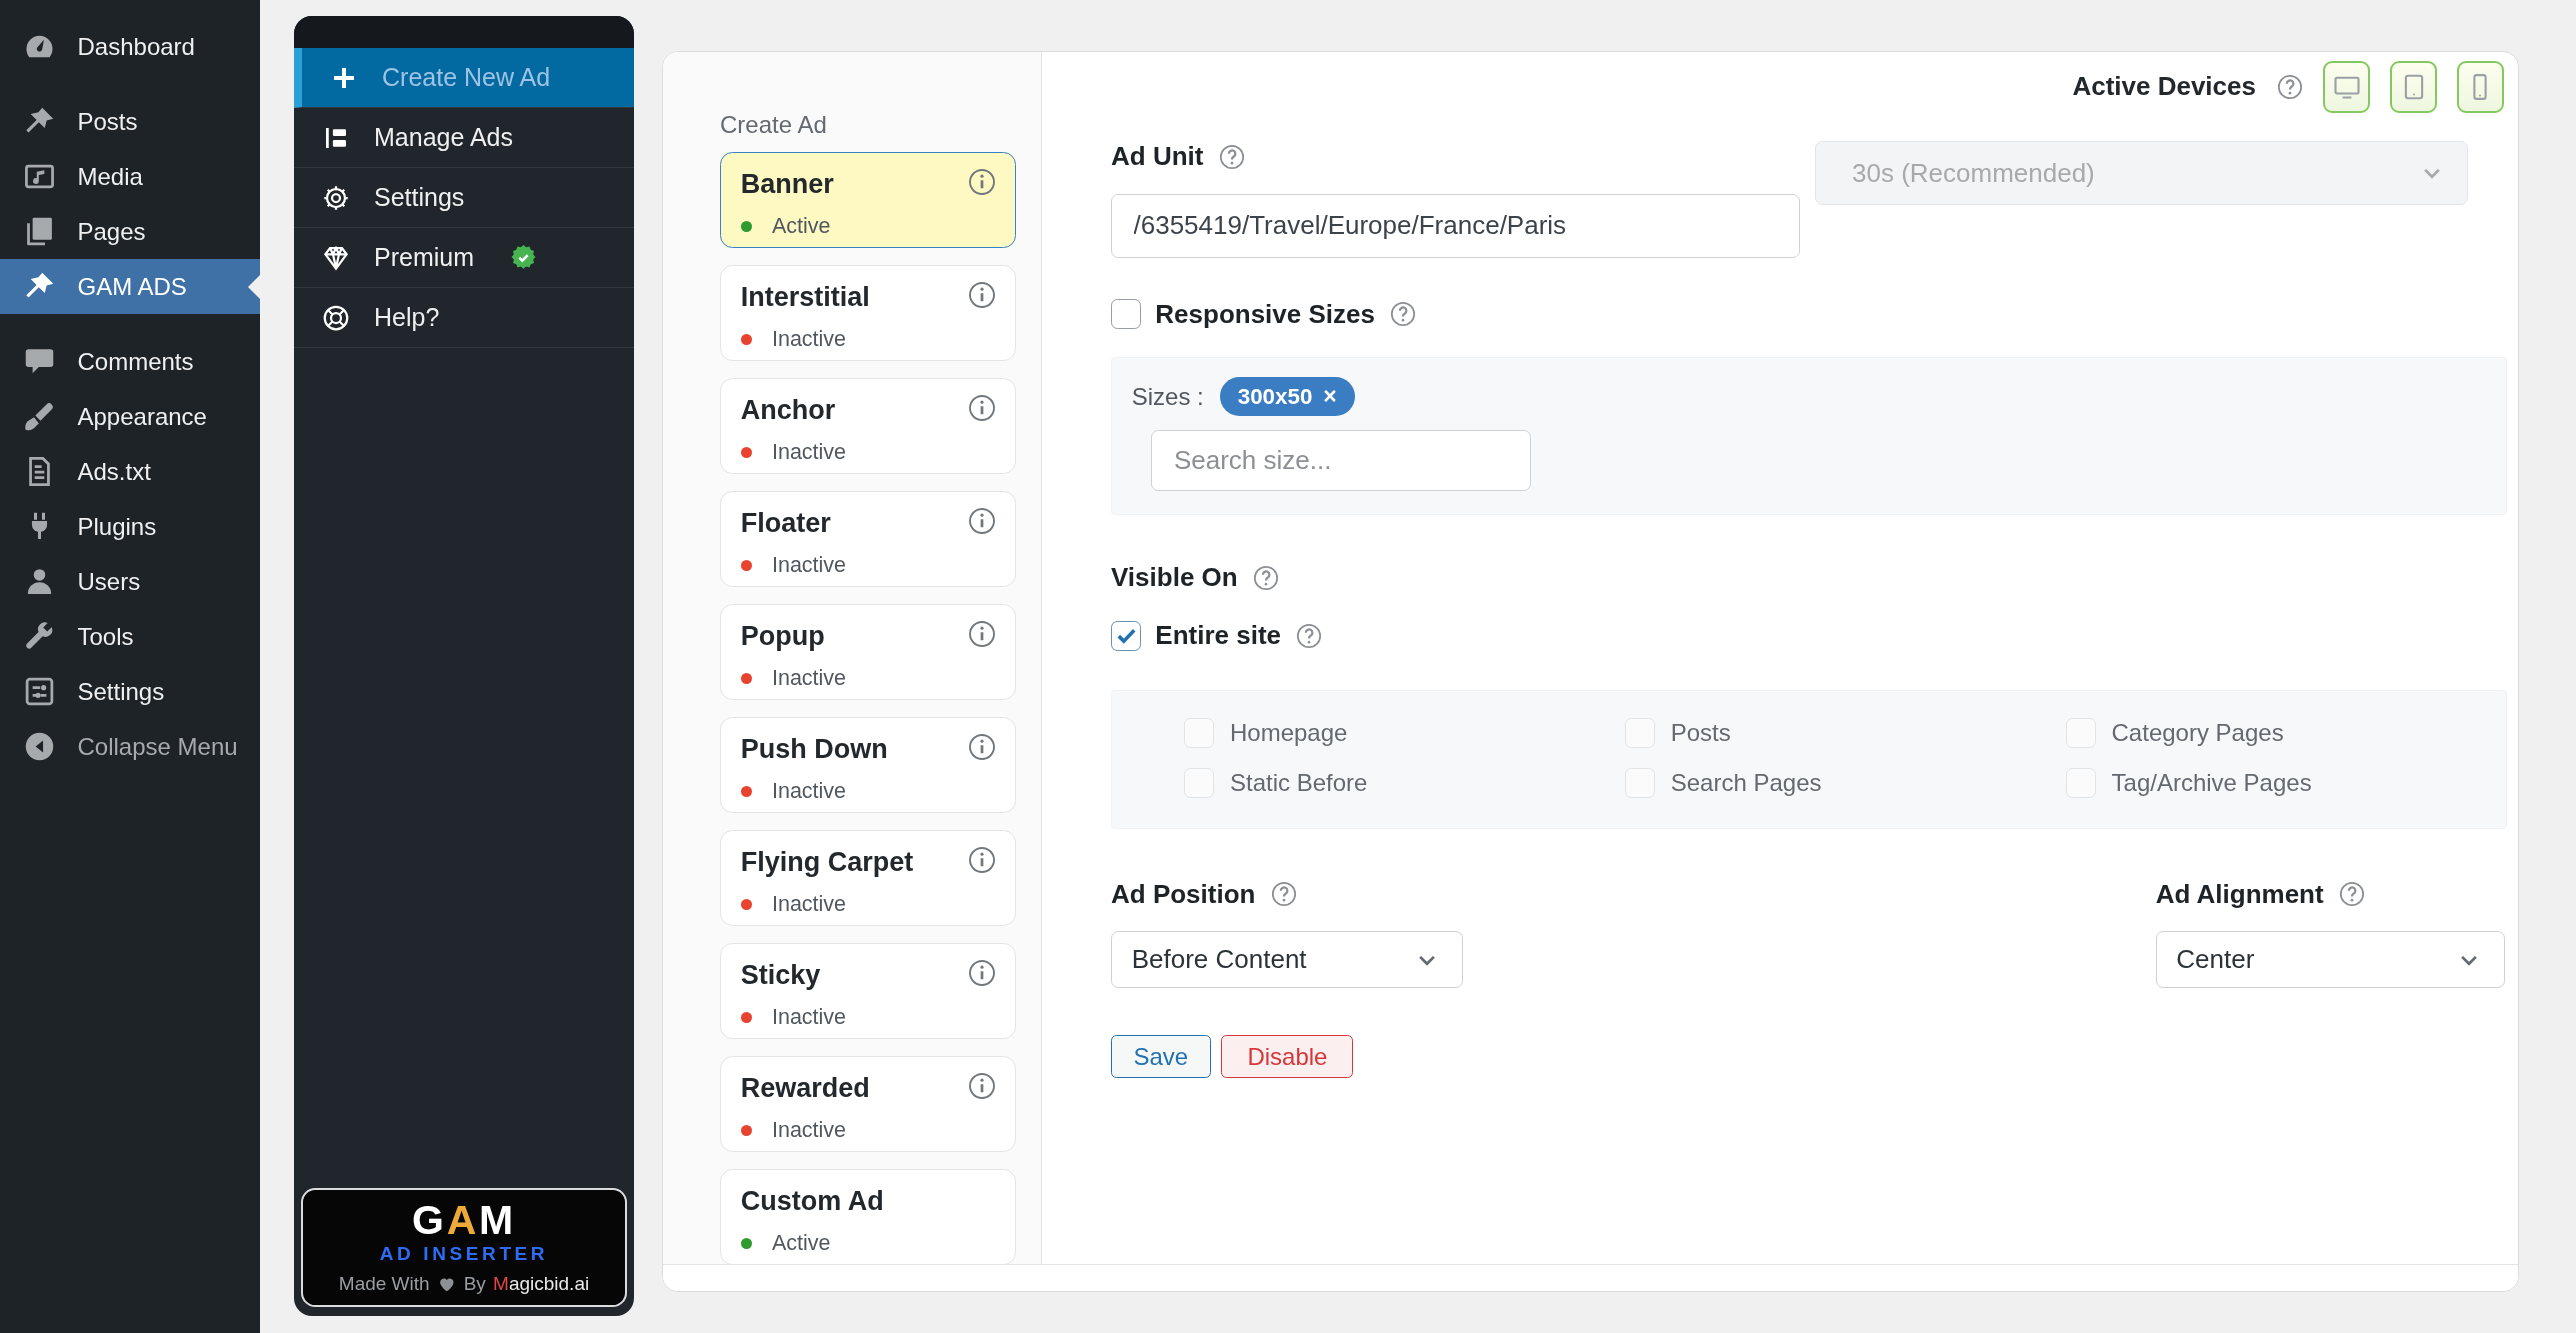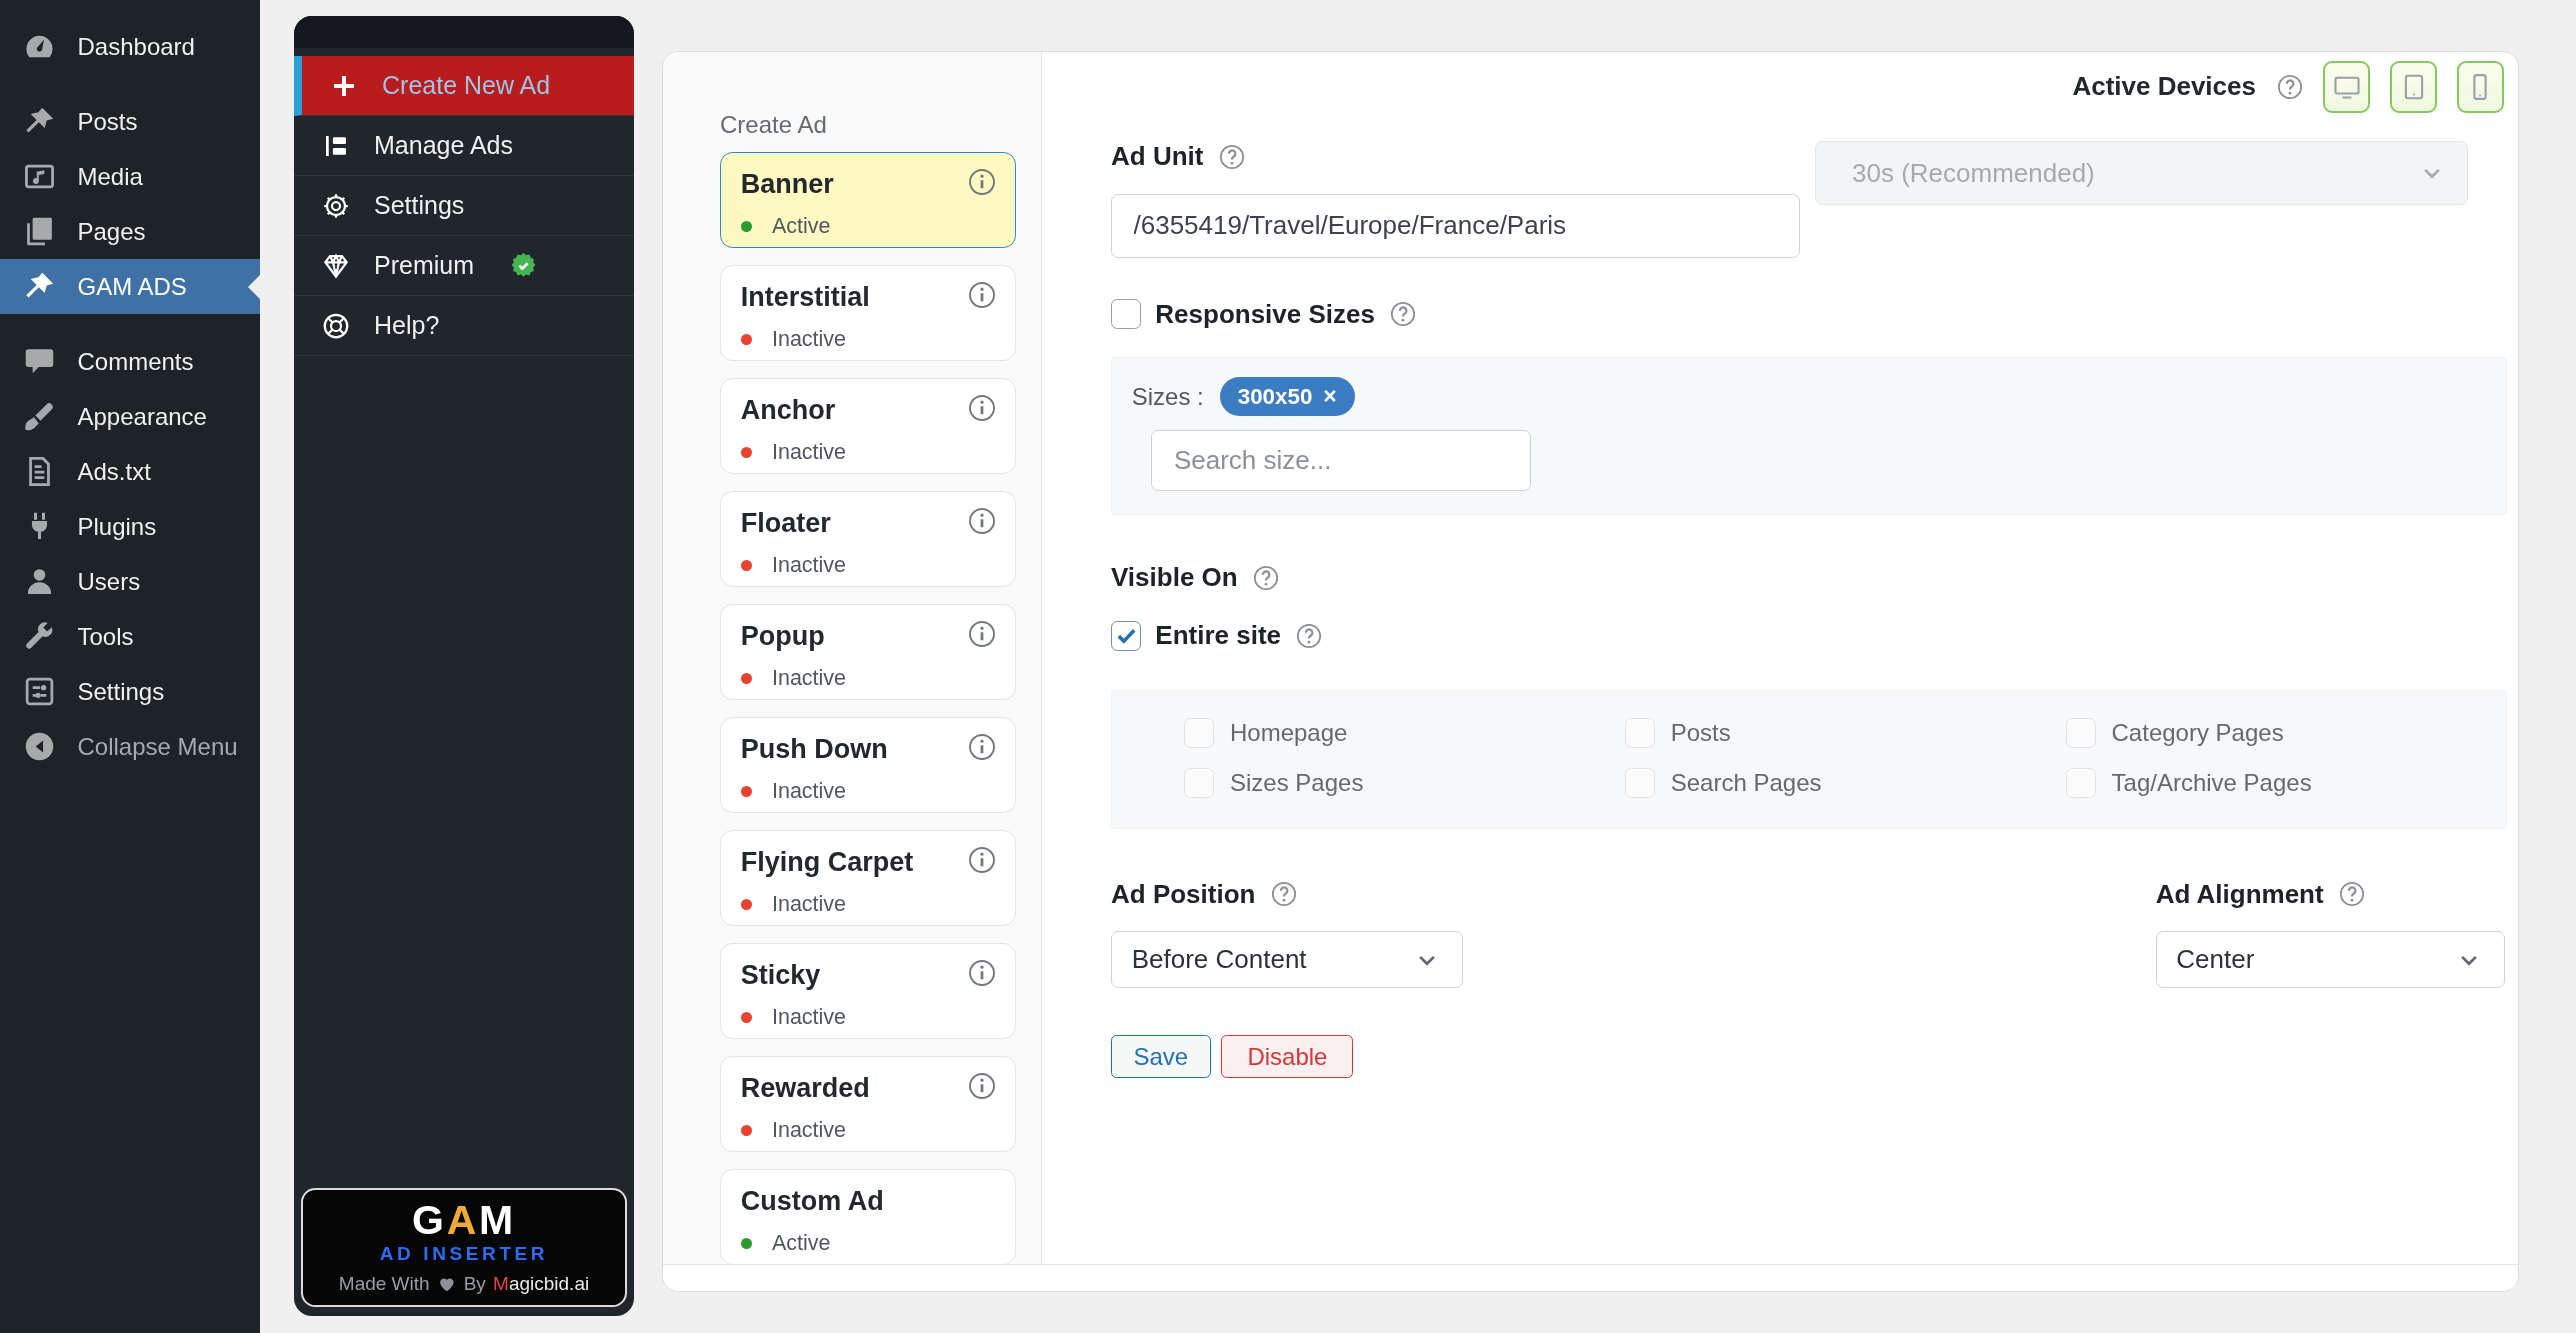--- a/index.html
+++ b/index.html
@@ -20,21 +20,21 @@
            border:12.5px solid transparent;border-right:12.5px solid #f0f0f1;border-left:none;}
   .wp-item.muted{color:#a7aaad;}
 
   
   .plugin-panel{position:absolute;left:294px;top:16px;width:340px;height:1300px;background:#20262b;
                 border-radius:18px;box-sizing:border-box;}
   .panel-header{height:32px;background:#15191d;border-radius:18px 18px 0 0;}
   .plugin-item{height:59px;display:flex;align-items:center;padding-left:27px;gap:23px;font-size:25px;
                color:#f0f0f1;border-bottom:0.9px solid #31373d;cursor:pointer;}
   .plugin-item .icon{width:30px;height:30px;color:#fff;}
-  .plugin-item.active{background:#b91c1c;border-left:8px solid #2b9fd8;color:#9fc3e4;margin-top:8px;}
+  .plugin-item.active{background:#0369a1;border-left:8px solid #2b9fd8;color:#9fc3e4;}
   .plugin-item .badge{width:27px;height:27px;margin-left:12.5px;}
   .logo-box{position:absolute;left:7.2px;right:7.2px;bottom:9px;height:115px;background:#060606;
             border:2.7px solid #d9dbdf;border-radius:14.3px;display:flex;flex-direction:column;
             align-items:center;justify-content:center;}
   .logo-gam{font-size:41px;font-weight:900;letter-spacing:2.7px;color:#fff;line-height:1;}
   .logo-gam .logo-a{color:#eeaa38;}
   .logo-sub{font-size:19px;font-weight:bold;letter-spacing:3.6px;color:#2e6cf6;margin-top:1.8px;}
   .logo-made{font-size:19px;color:#9a9ea3;margin-top:8px;display:flex;align-items:center;gap:7.2px;}
   .logo-made .heart{width:19.7px;height:19.7px;color:#8d9196;}
   .brand-m{color:#e24646;}
@@ -588,21 +588,21 @@
             <label class="option">
               <span class="cb disabled"></span>
               <span>Posts</span>
             </label>
             <label class="option">
               <span class="cb disabled"></span>
               <span>Category Pages</span>
             </label>
             <label class="option">
               <span class="cb disabled"></span>
-              <span>Sizes Pages</span>
+              <span>Static Before</span>
             </label>
             <label class="option">
               <span class="cb disabled"></span>
               <span>Search Pages</span>
             </label>
             <label class="option">
               <span class="cb disabled"></span>
               <span>Tag/Archive Pages</span>
             </label>
           </div>

